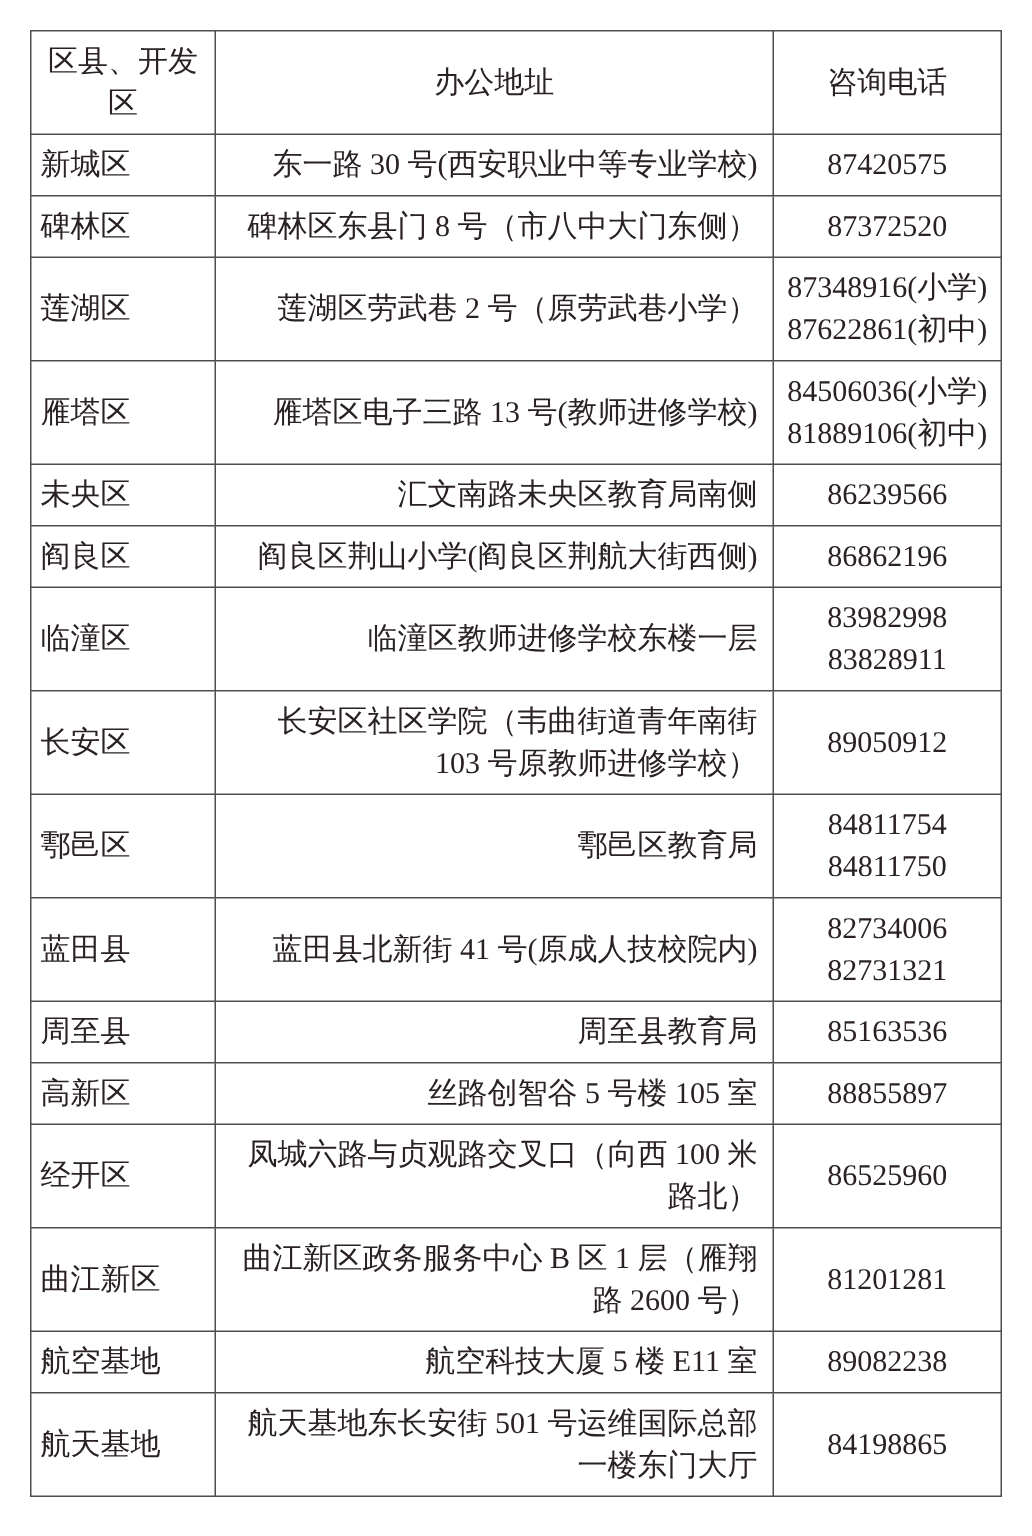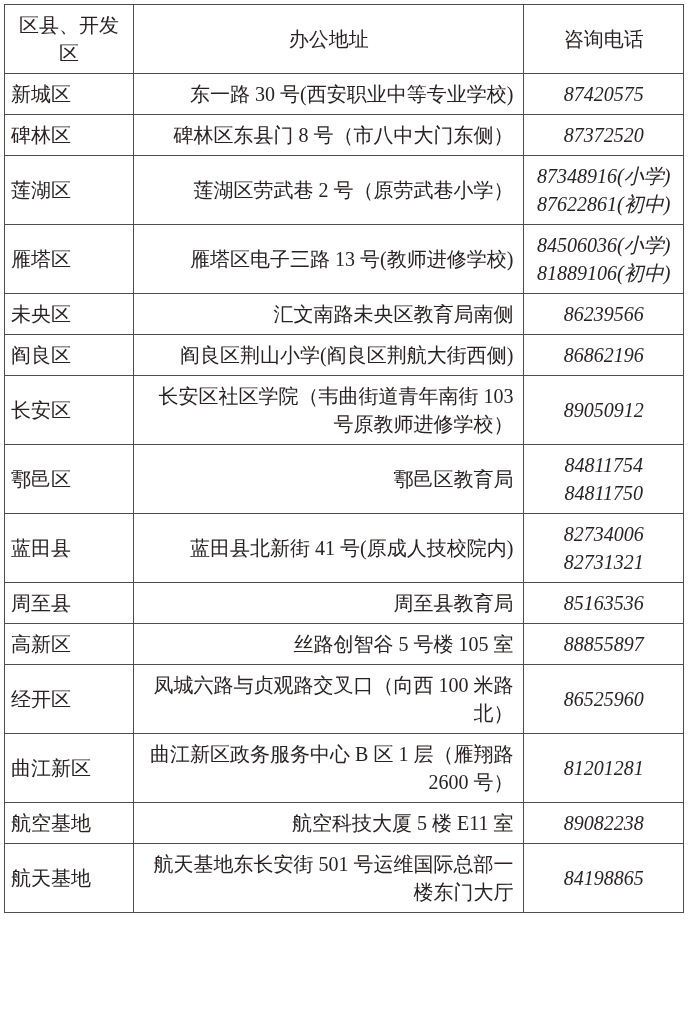--- a/index.html
+++ b/index.html
@@ -6,21 +6,21 @@
     margin: 0;
     padding: 0;
     background: #ffffff;
     font-family: "Liberation Serif", "DejaVu Serif", serif;
   }
   .page {
     width: 688px;
     height: 1024px;
     background: #ffffff;
     box-sizing: border-box;
-    padding: 4px;
+    padding: 20px;
     overflow: hidden;
   }
   table.contact-table {
     width: 100%;
     border-collapse: collapse;
     table-layout: fixed;
     color: #2a2222;
   }
   .contact-table th,
   .contact-table td {
@@ -34,21 +34,21 @@
   .contact-table th {
     font-weight: normal;
     text-align: center;
   }
   .col-district { width: 19%; }
   .col-address  { width: 57.5%; }
   .col-phone    { width: 23.5%; }
   td.district-cell { text-align: left; }
   td.address-cell  { text-align: right; padding-left: 16px; padding-right: 10px; }
   td.phone-cell    { text-align: center; padding-left: 2px; padding-right: 2px; }
-  td.phone-cell div { text-align: center; font-style: italic; }
+  td.phone-cell div { text-align: center; }
 </style>
 </head>
 <body>
 
 <div class="page">
   <table class="contact-table">
     <colgroup>
       <col class="col-district">
       <col class="col-address">
       <col class="col-phone">
@@ -96,20 +96,28 @@
     <td class="address-cell">汇文南路未央区教育局南侧</td>
     <td class="phone-cell">
             <div>86239566</div>
           </td>
   </tr>
         <tr>
     <td class="district-cell">阎良区</td>
     <td class="address-cell">阎良区荆山小学(阎良区荆航大街西侧)</td>
     <td class="phone-cell">
             <div>86862196</div>
+          </td>
+  </tr>
+        <tr>
+    <td class="district-cell">临潼区</td>
+    <td class="address-cell">临潼区教师进修学校东楼一层</td>
+    <td class="phone-cell">
+            <div>83982998</div>
+            <div>83828911</div>
           </td>
   </tr>
         <tr>
     <td class="district-cell">长安区</td>
     <td class="address-cell">长安区社区学院（韦曲街道青年南街 103 号原教师进修学校）</td>
     <td class="phone-cell">
             <div>89050912</div>
           </td>
   </tr>
         <tr>

